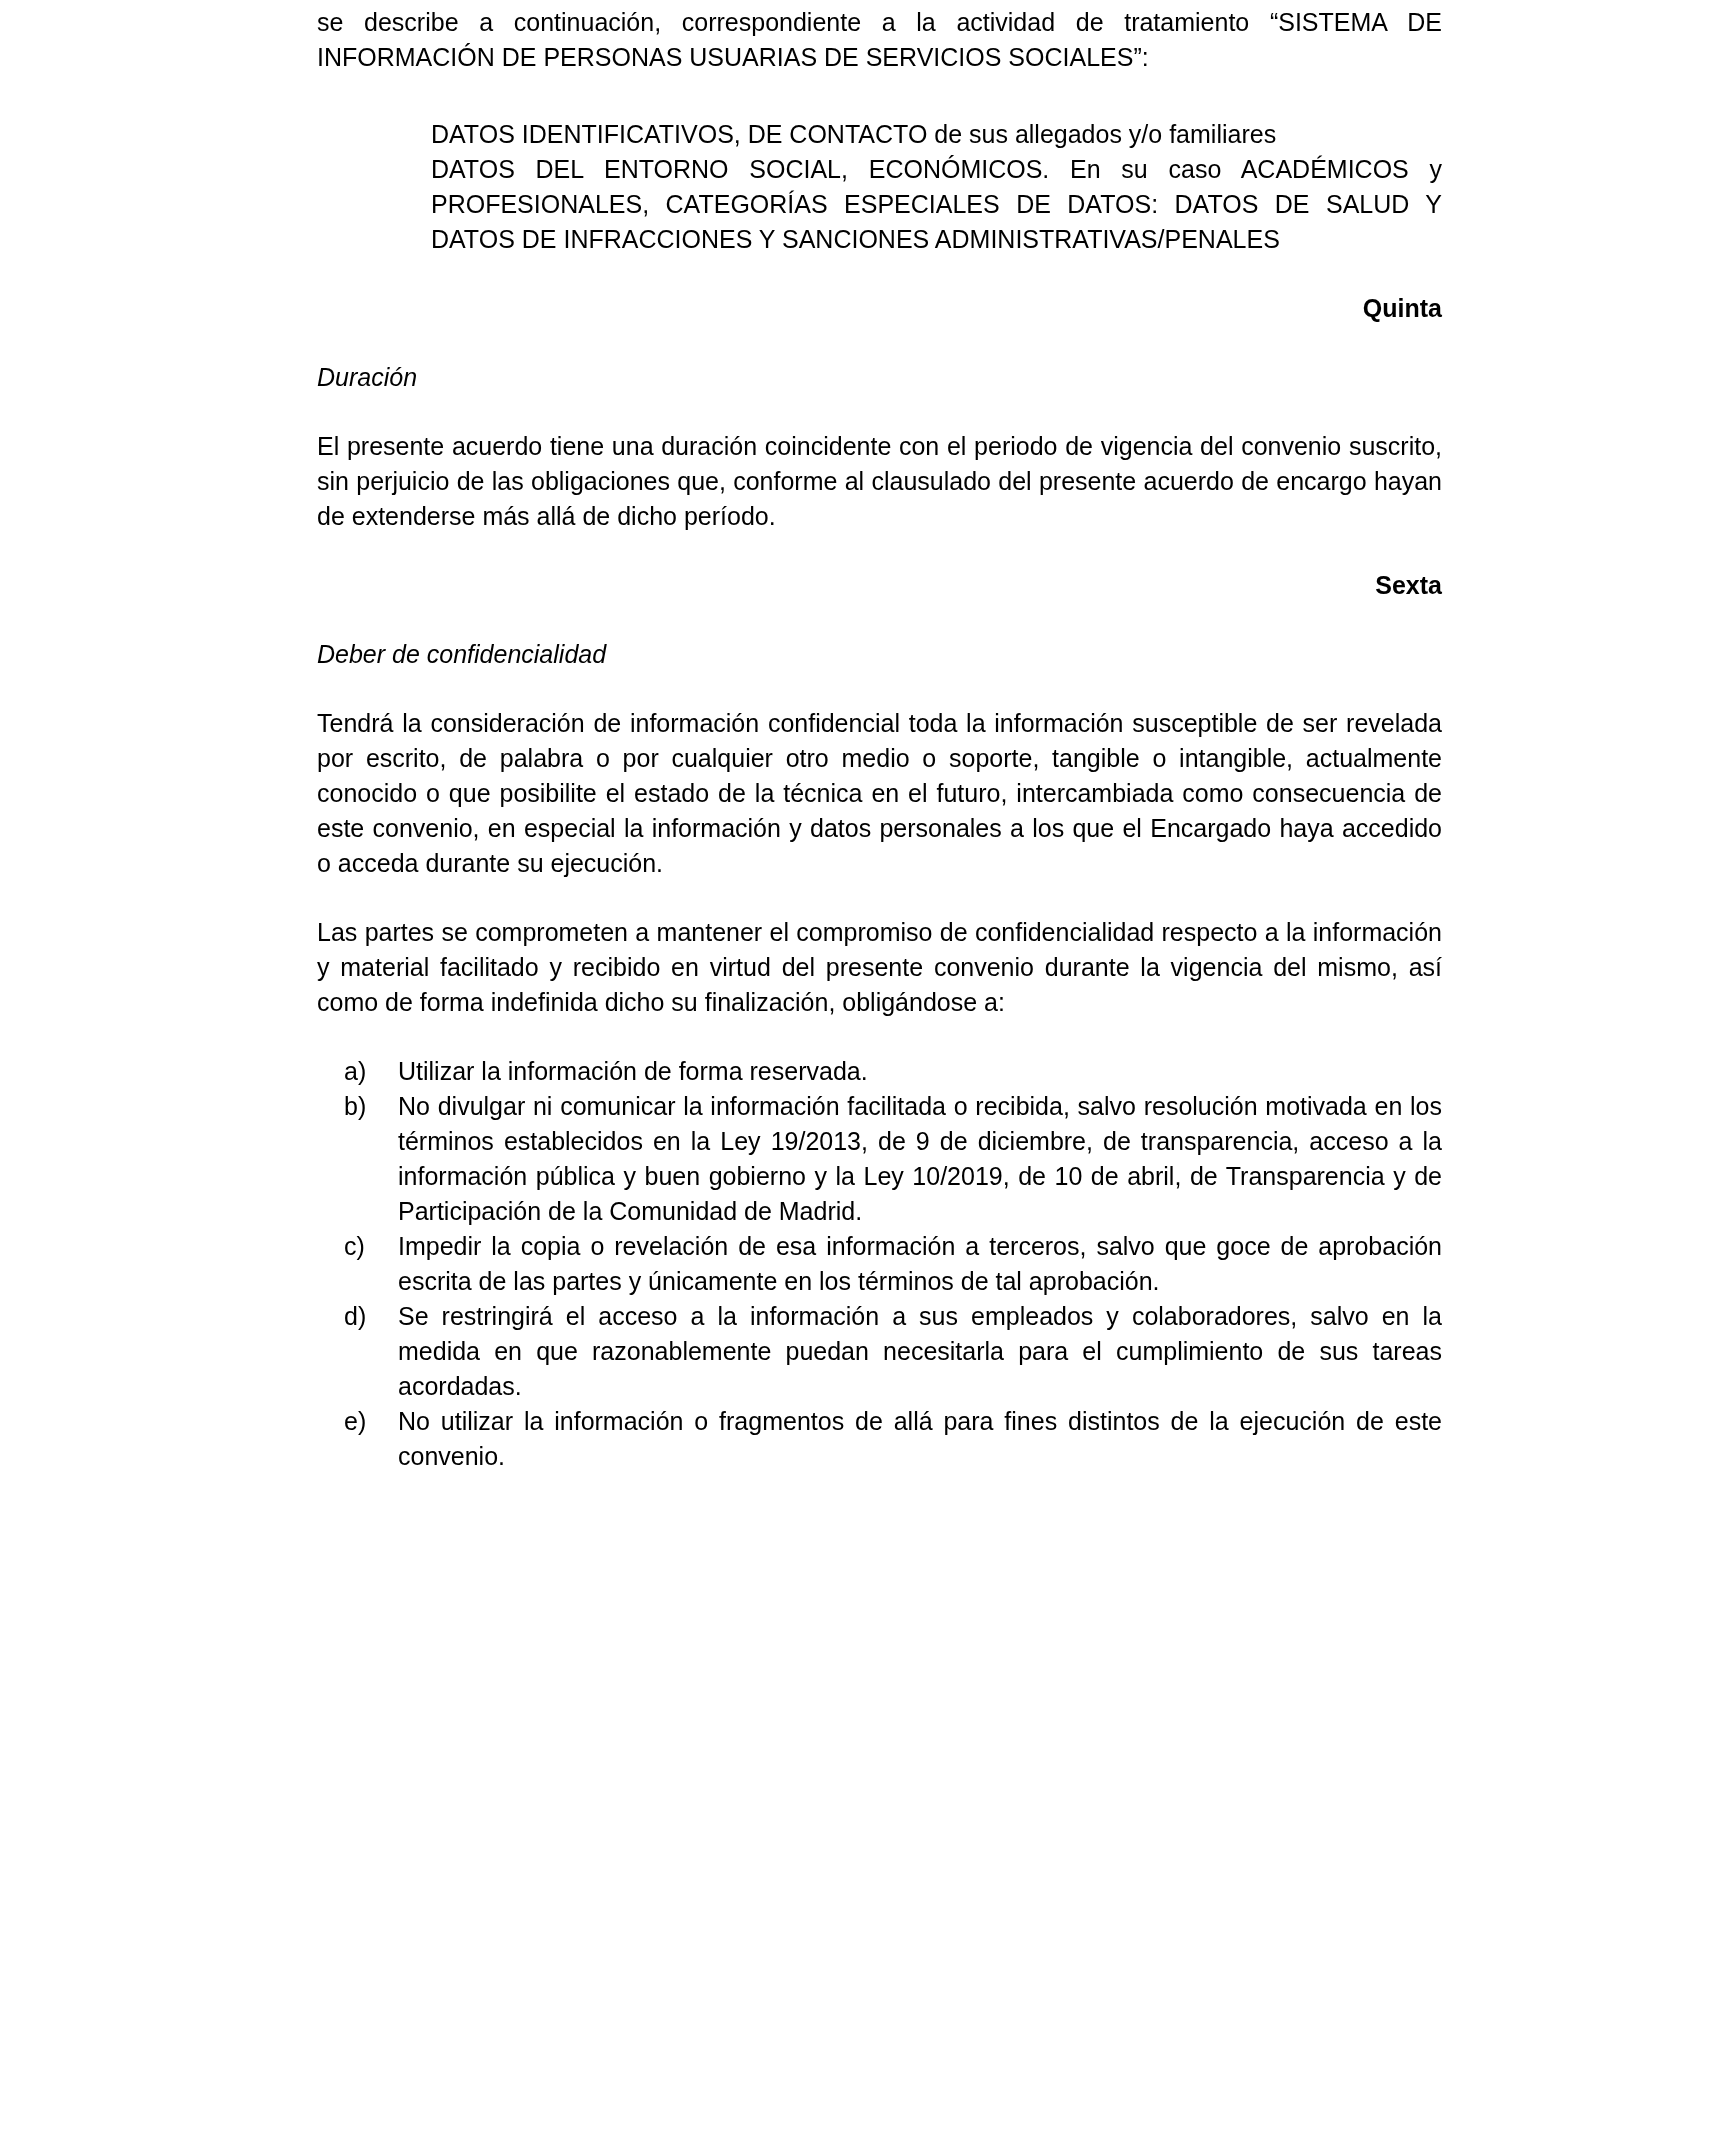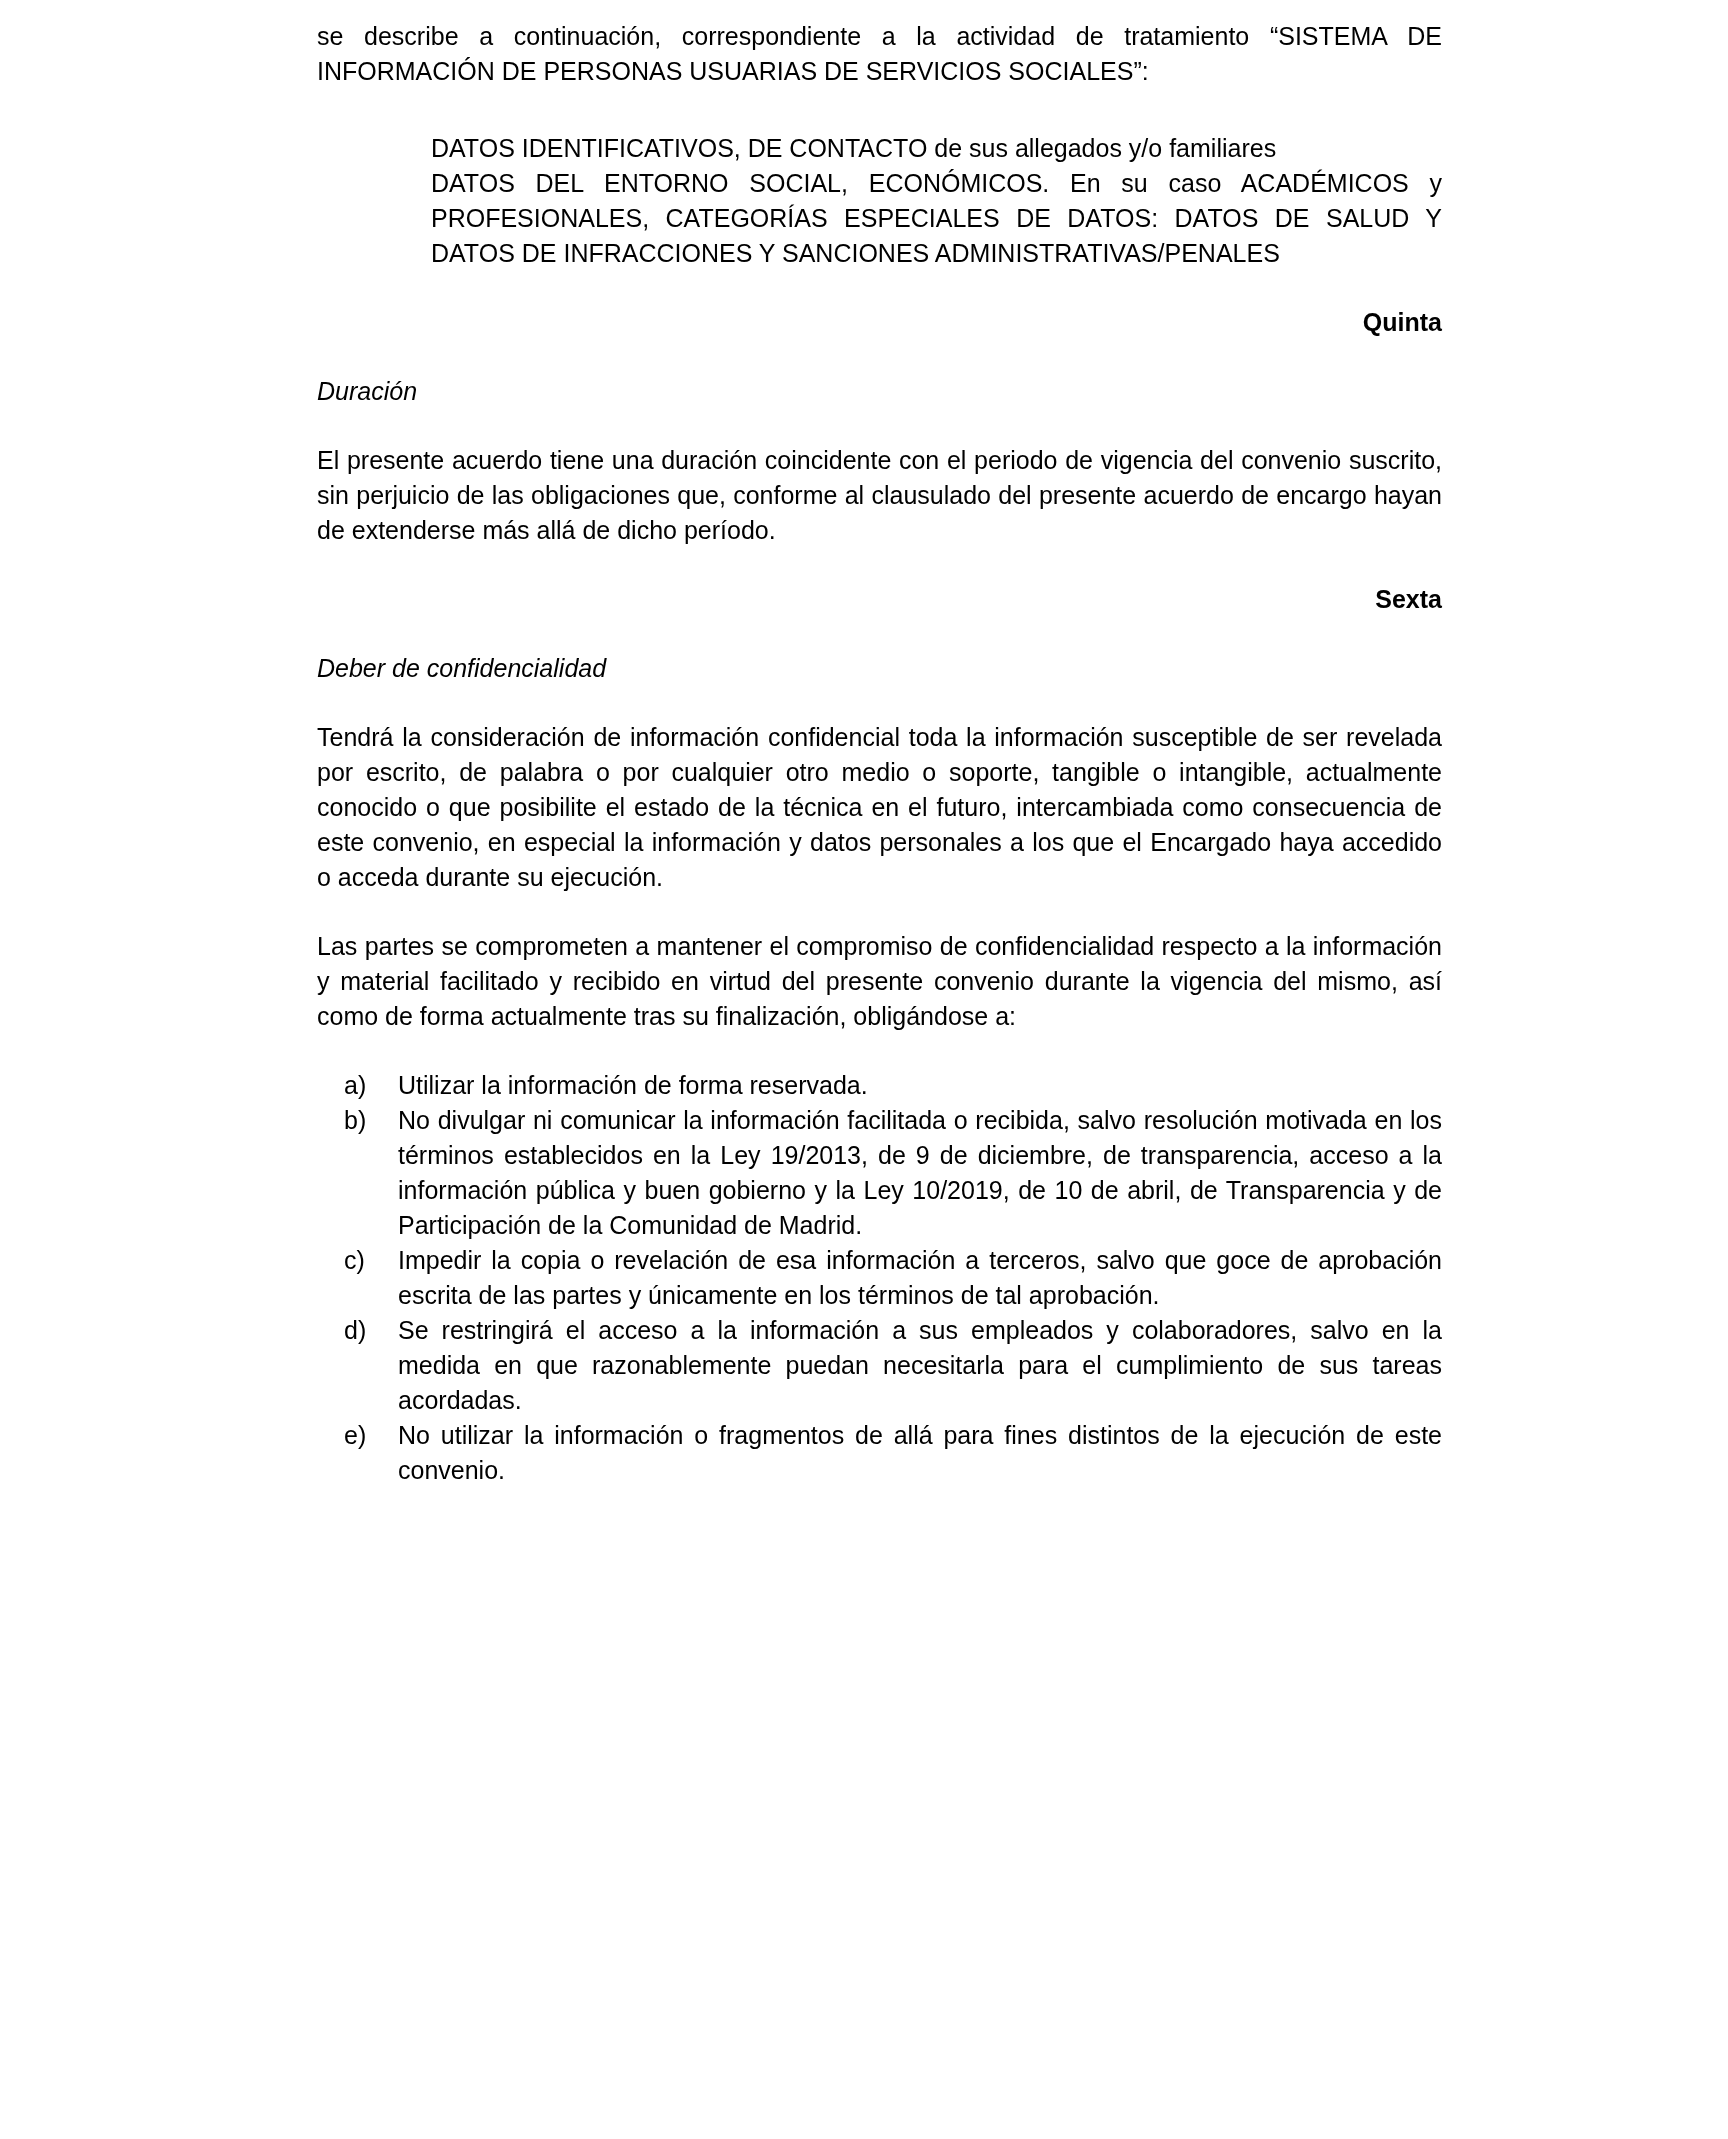--- a/index.html
+++ b/index.html
@@ -12,21 +12,20 @@
     width: 1729px;
     height: 1500px;
     box-sizing: border-box;
     background: #ffffff;
     color: #000000;
     font-family: "Liberation Sans", sans-serif;
     font-size: 25px;
     line-height: 35px;
     padding: 4.5px 287px 0 317px;
     overflow: hidden;
-    margin-top: 14px;
   }
   .para {
     margin: 0 0 34px 0;
     text-align: justify;
   }
   .intro {
     margin-bottom: 42px;
   }
   .mb0 {
     margin-bottom: 0;
@@ -80,21 +79,21 @@
 
   <p class="para">El presente acuerdo tiene una duración coincidente con el periodo de vigencia del convenio suscrito, sin perjuicio de las obligaciones que, conforme al clausulado del presente acuerdo de encargo hayan de extenderse más allá de dicho período.</p>
 
   <p class="heading">Sexta</p>
 
   <p class="subtitle">Deber de confidencialidad</p>
 
 
   <p class="para">Tendrá la consideración de información confidencial toda la información susceptible de ser revelada por escrito, de palabra o por cualquier otro medio o soporte, tangible o intangible, actualmente conocido o que posibilite el estado de la técnica en el futuro, intercambiada como consecuencia de este convenio, en especial la información y datos personales a los que el Encargado haya accedido o acceda durante su ejecución.</p>
 
-  <p class="para">Las partes se comprometen a mantener el compromiso de confidencialidad respecto a la información y material facilitado y recibido en virtud del presente convenio durante la vigencia del mismo, así como de forma actualmente tras su finalización, obligándose a:</p>
+  <p class="para">Las partes se comprometen a mantener el compromiso de confidencialidad respecto a la información y material facilitado y recibido en virtud del presente convenio durante la vigencia del mismo, así como de forma indefinida dicho su finalización, obligándose a:</p>
 
   <div class="obligation">
     <span class="marker">a)</span>
     <span class="obtext">Utilizar la información de forma reservada.</span>
   </div>
 
   <div class="obligation">
     <span class="marker">b)</span>
     <span class="obtext">No divulgar ni comunicar la información facilitada o recibida, salvo resolución motivada en los términos establecidos en la Ley 19/2013, de 9 de diciembre, de transparencia, acceso a la información pública y buen gobierno y la Ley 10/2019, de 10 de abril, de Transparencia y de Participación de la Comunidad de Madrid.</span>
   </div>

